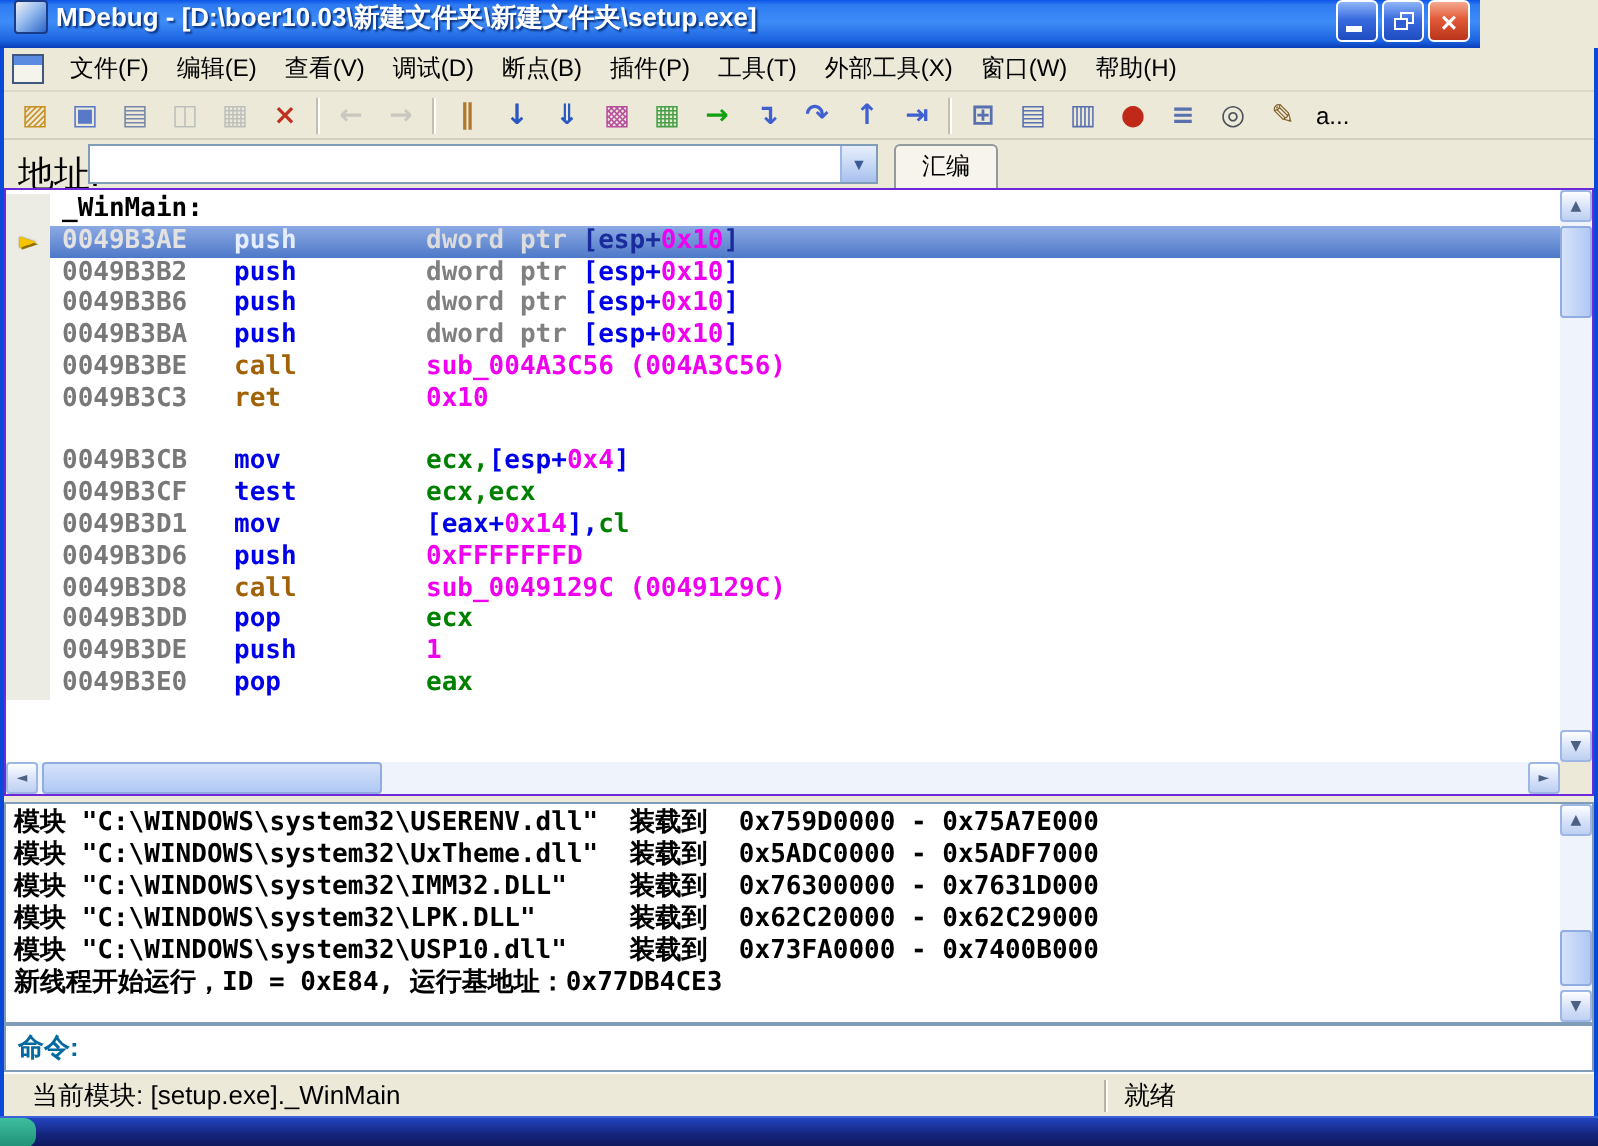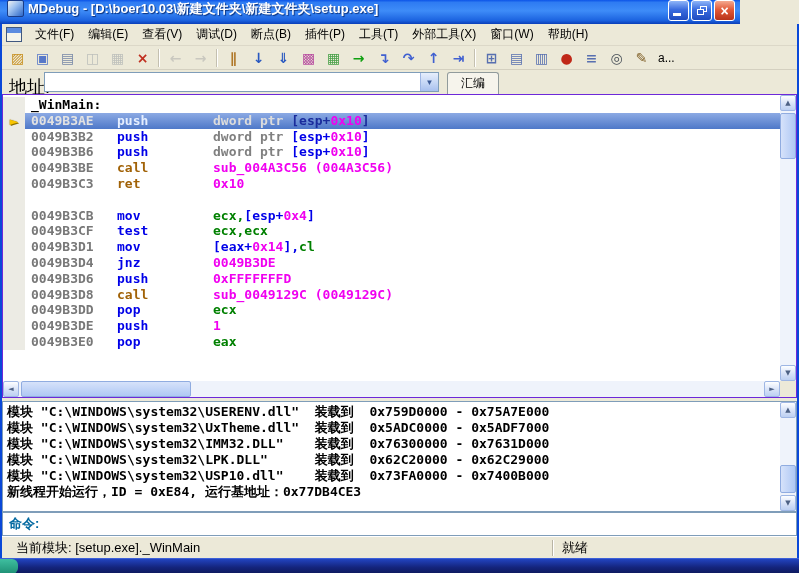--- a/index.html
+++ b/index.html
@@ -199,27 +199,27 @@
     <span>汇编</span>
   </div>
 </div>
 
 <div class="disasm">
   <div class="dasm-view">
       <div class="drow"><span class="gutter"></span><span class="flabel">_WinMain:</span></div>
       <div class="drow current"><span class="gutter"><span class="iparrow">►</span></span><span class="addr">0049B3AE</span><span class="mn tk-blue">push</span><span class="ops"><span class="tk-gray">dword ptr </span><span class="tk-blue">[esp+</span><span class="tk-imm">0x10</span><span class="tk-blue">]</span></span></div>
       <div class="drow"><span class="gutter"></span><span class="addr">0049B3B2</span><span class="mn tk-blue">push</span><span class="ops"><span class="tk-gray">dword ptr </span><span class="tk-blue">[esp+</span><span class="tk-imm">0x10</span><span class="tk-blue">]</span></span></div>
       <div class="drow"><span class="gutter"></span><span class="addr">0049B3B6</span><span class="mn tk-blue">push</span><span class="ops"><span class="tk-gray">dword ptr </span><span class="tk-blue">[esp+</span><span class="tk-imm">0x10</span><span class="tk-blue">]</span></span></div>
+      <div class="drow"><span class="gutter"></span><span class="addr">0049B3BA</span><span class="mn tk-blue">push</span><span class="ops"><span class="tk-gray">dword ptr </span><span class="tk-blue">[esp+</span><span class="tk-imm">0x10</span><span class="tk-blue">]</span></span></div>
       <div class="drow"><span class="gutter"></span><span class="addr">0049B3BE</span><span class="mn tk-red">call</span><span class="ops"><span class="tk-imm">sub_004A3C56 (004A3C56)</span></span></div>
       <div class="drow"><span class="gutter"></span><span class="addr">0049B3C3</span><span class="mn tk-red">ret</span><span class="ops"><span class="tk-imm">0x10</span></span></div>
       <div class="drow"><span class="gutter"></span></div>
       <div class="drow"><span class="gutter"></span><span class="addr">0049B3CB</span><span class="mn tk-blue">mov</span><span class="ops"><span class="tk-reg">ecx,</span><span class="tk-blue">[esp+</span><span class="tk-imm">0x4</span><span class="tk-blue">]</span></span></div>
       <div class="drow"><span class="gutter"></span><span class="addr">0049B3CF</span><span class="mn tk-blue">test</span><span class="ops"><span class="tk-reg">ecx,ecx</span></span></div>
       <div class="drow"><span class="gutter"></span><span class="addr">0049B3D1</span><span class="mn tk-blue">mov</span><span class="ops"><span class="tk-blue">[eax+</span><span class="tk-imm">0x14</span><span class="tk-blue">],</span><span class="tk-reg">cl</span></span></div>
-      <div class="drow"><span class="gutter"></span><span class="addr">0049B3D4</span><span class="mn tk-blue">jnz</span><span class="ops"><span class="tk-imm">0049B3DE</span></span></div>
       <div class="drow"><span class="gutter"></span><span class="addr">0049B3D6</span><span class="mn tk-blue">push</span><span class="ops"><span class="tk-imm">0xFFFFFFFD</span></span></div>
       <div class="drow"><span class="gutter"></span><span class="addr">0049B3D8</span><span class="mn tk-red">call</span><span class="ops"><span class="tk-imm">sub_0049129C (0049129C)</span></span></div>
       <div class="drow"><span class="gutter"></span><span class="addr">0049B3DD</span><span class="mn tk-blue">pop</span><span class="ops"><span class="tk-reg">ecx</span></span></div>
       <div class="drow"><span class="gutter"></span><span class="addr">0049B3DE</span><span class="mn tk-blue">push</span><span class="ops"><span class="tk-imm">1</span></span></div>
       <div class="drow"><span class="gutter"></span><span class="addr">0049B3E0</span><span class="mn tk-blue">pop</span><span class="ops"><span class="tk-reg">eax</span></span></div>
     </div>
   <div class="vscroll">
     <div class="sb-btn up">
       <span>▲</span>
     </div>

